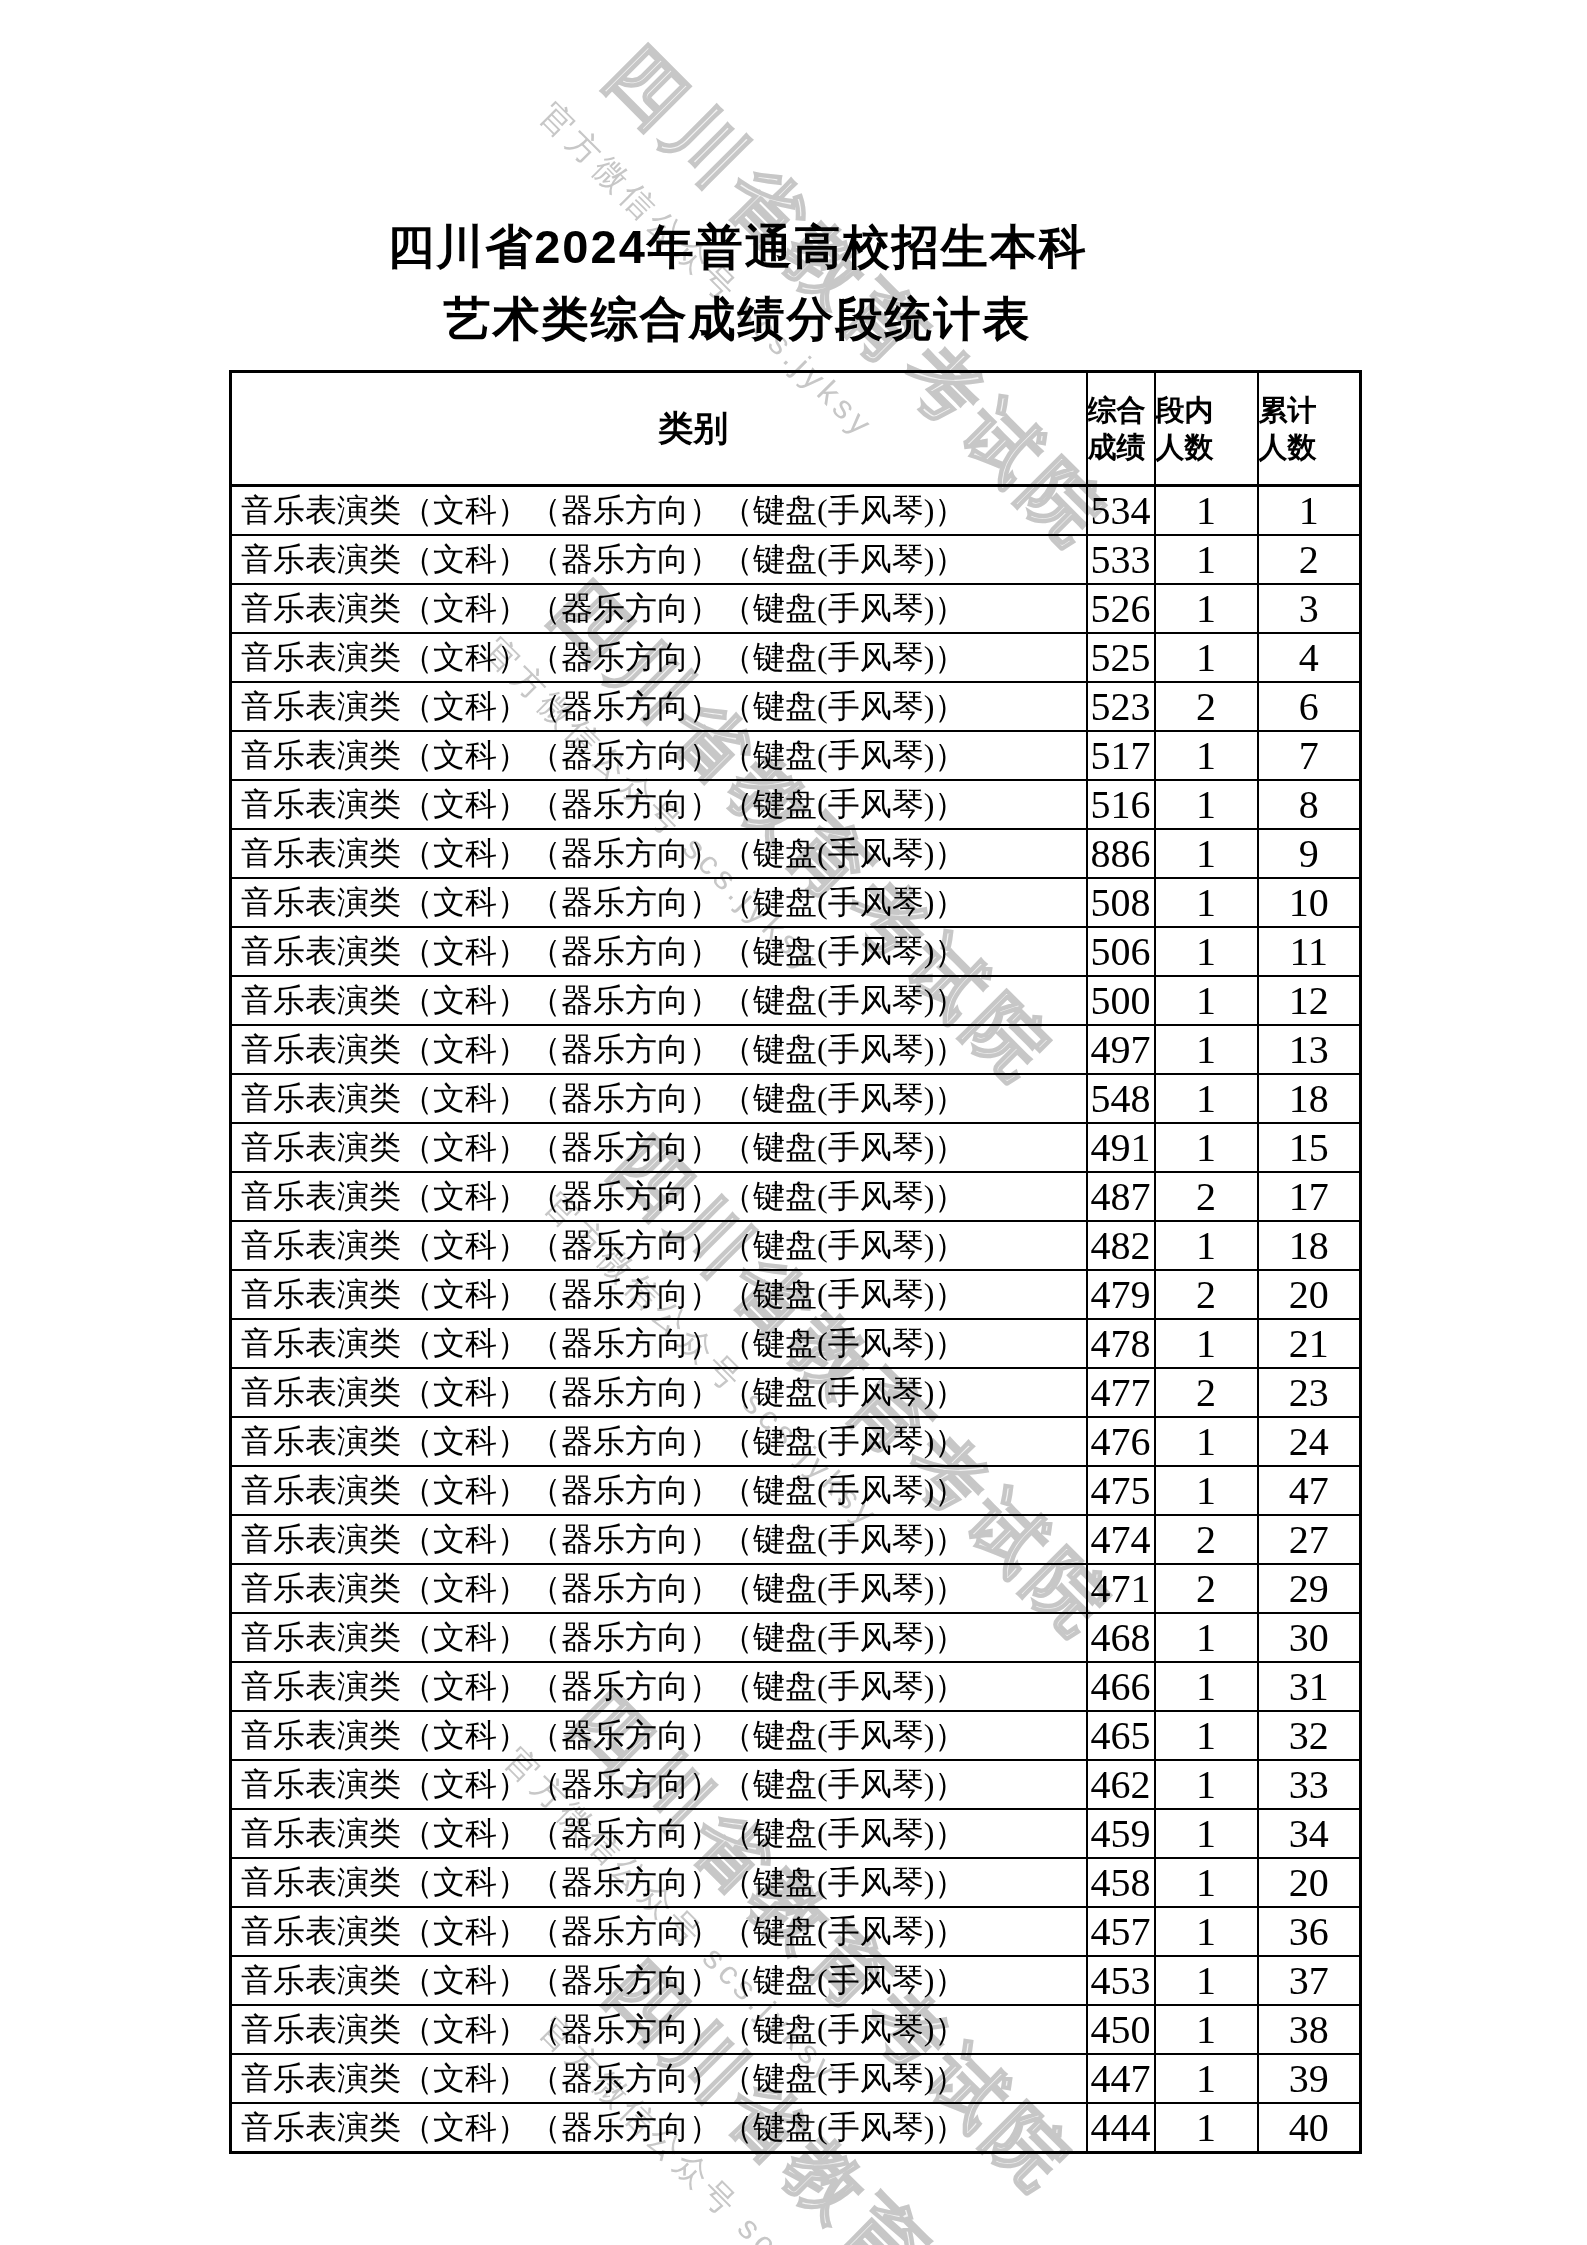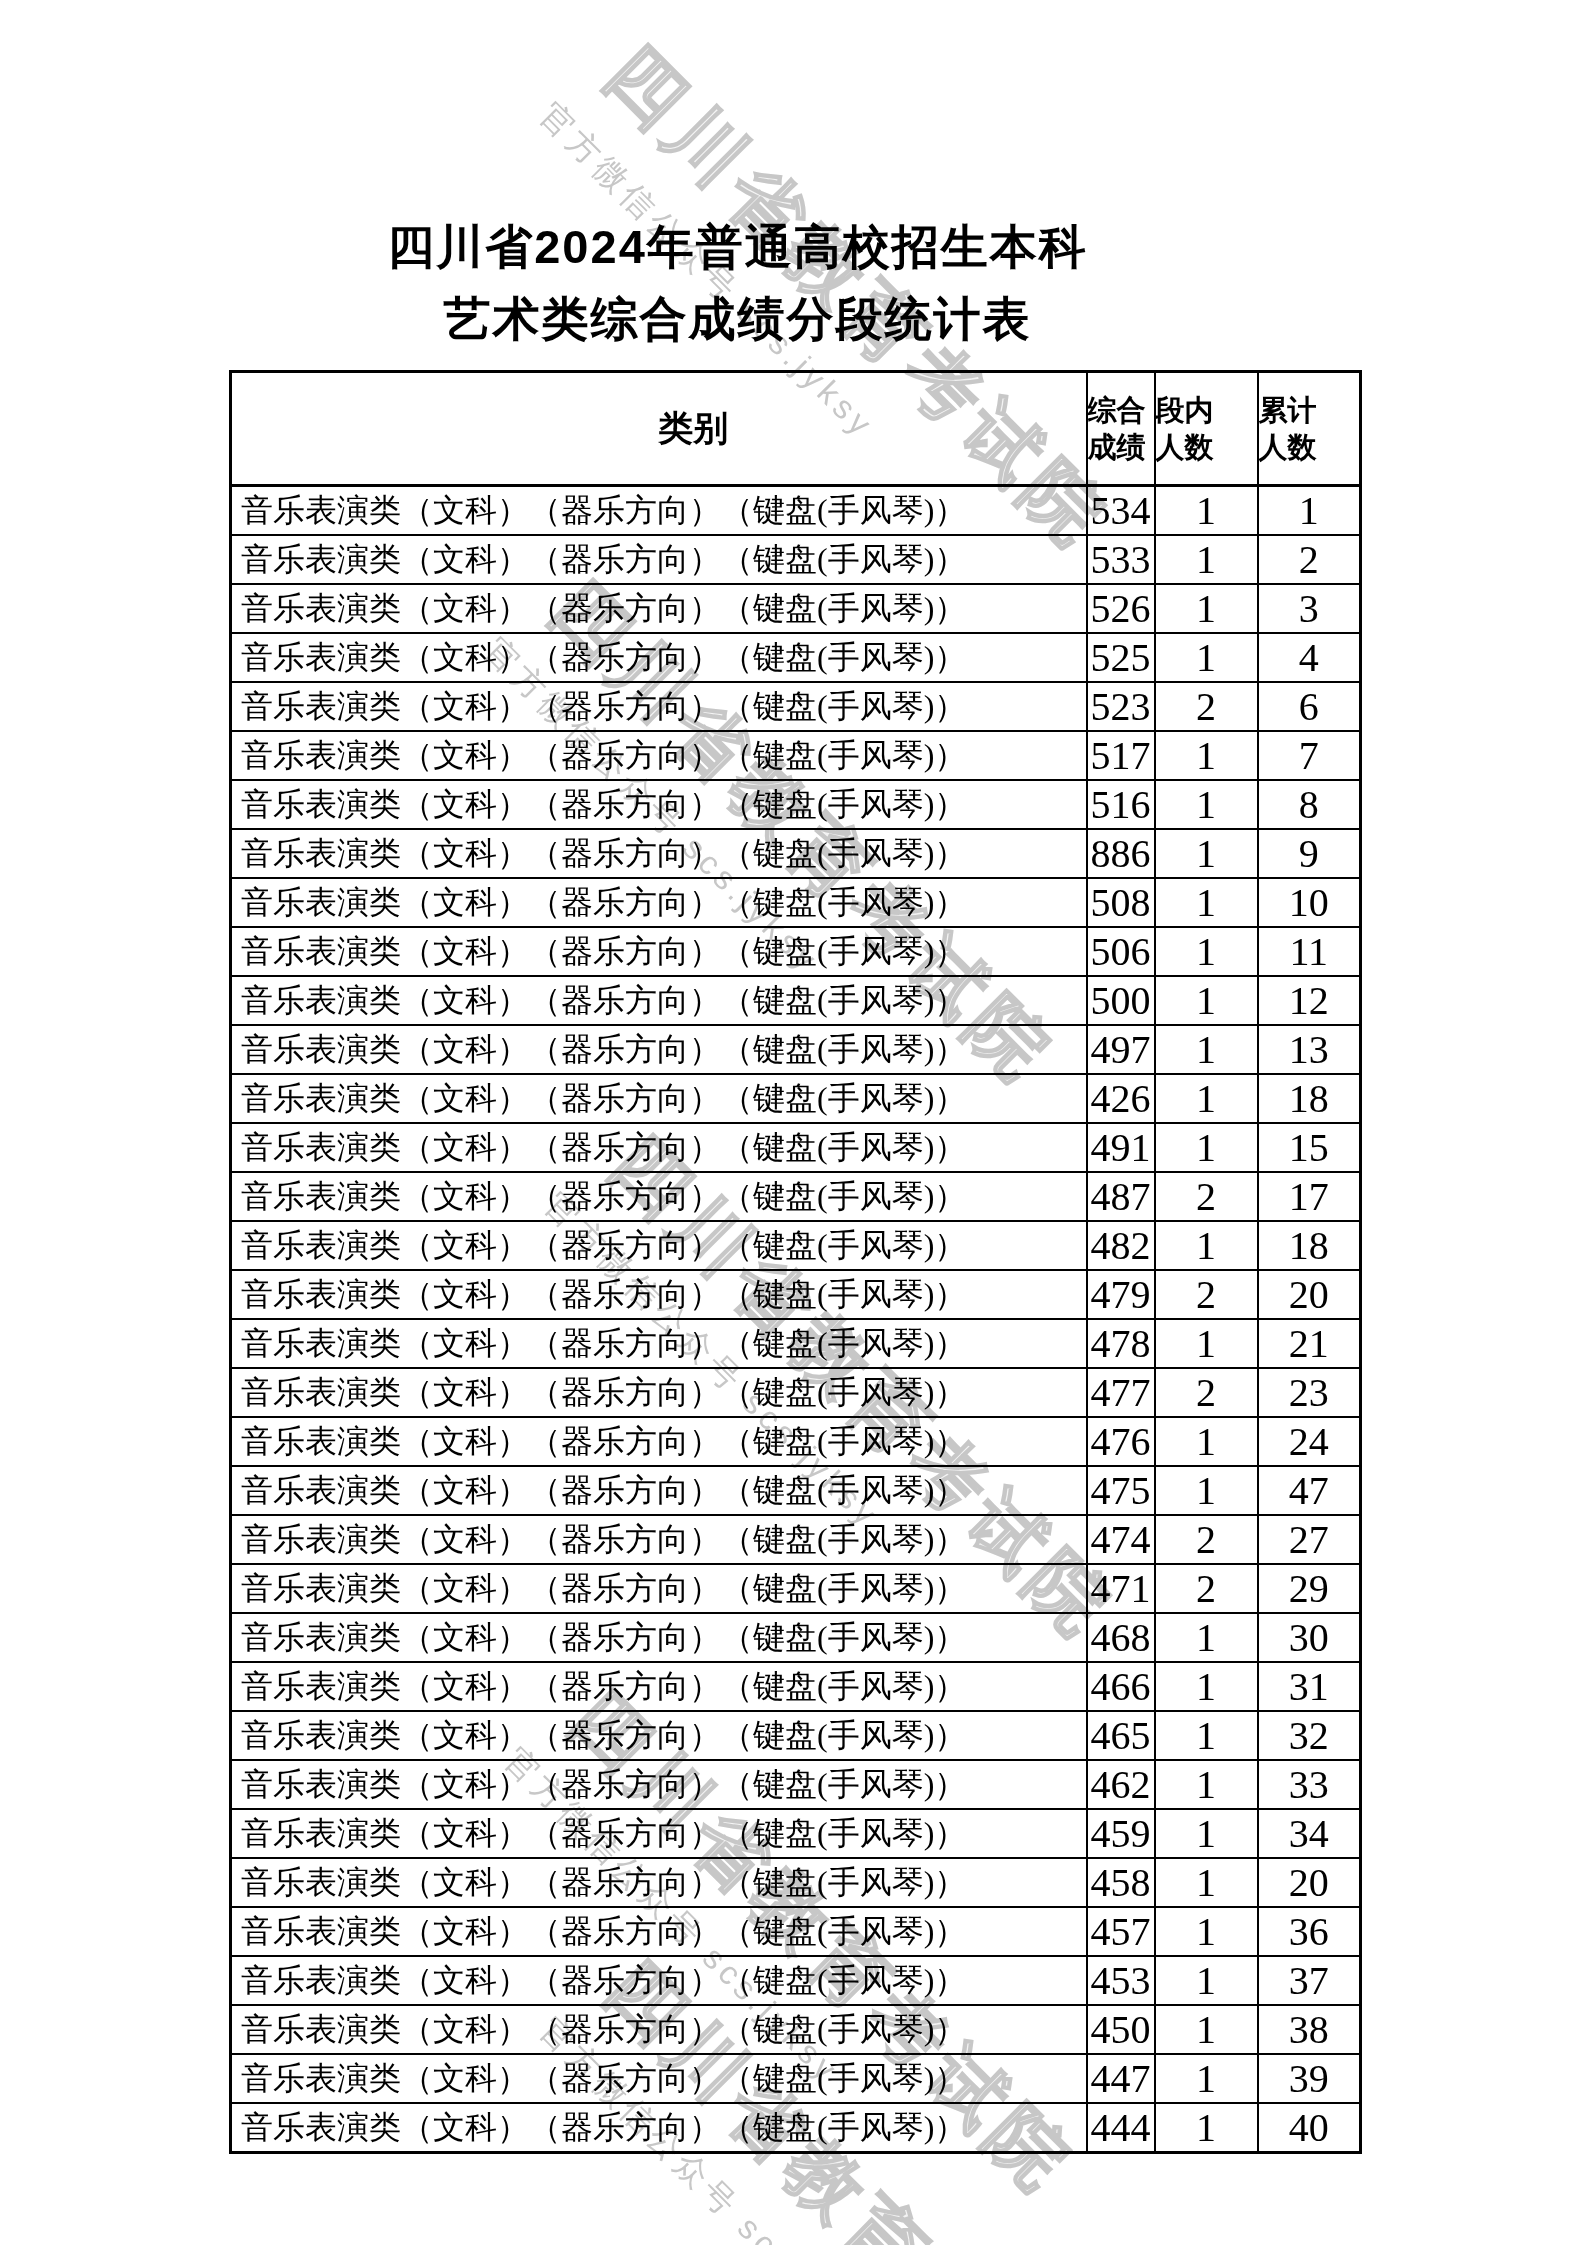--- a/index.html
+++ b/index.html
@@ -229,21 +229,21 @@
           <td class="cell-num">12</td>
         </tr>
         <tr>
           <td class="cell-cat">音乐表演类（文科）（器乐方向）（键盘(手风琴)）</td>
           <td class="cell-num">497</td>
           <td class="cell-num">1</td>
           <td class="cell-num">13</td>
         </tr>
         <tr>
           <td class="cell-cat">音乐表演类（文科）（器乐方向）（键盘(手风琴)）</td>
-          <td class="cell-num">426</td>
+          <td class="cell-num">548</td>
           <td class="cell-num">1</td>
           <td class="cell-num">18</td>
         </tr>
         <tr>
           <td class="cell-cat">音乐表演类（文科）（器乐方向）（键盘(手风琴)）</td>
           <td class="cell-num">491</td>
           <td class="cell-num">1</td>
           <td class="cell-num">15</td>
         </tr>
         <tr>

